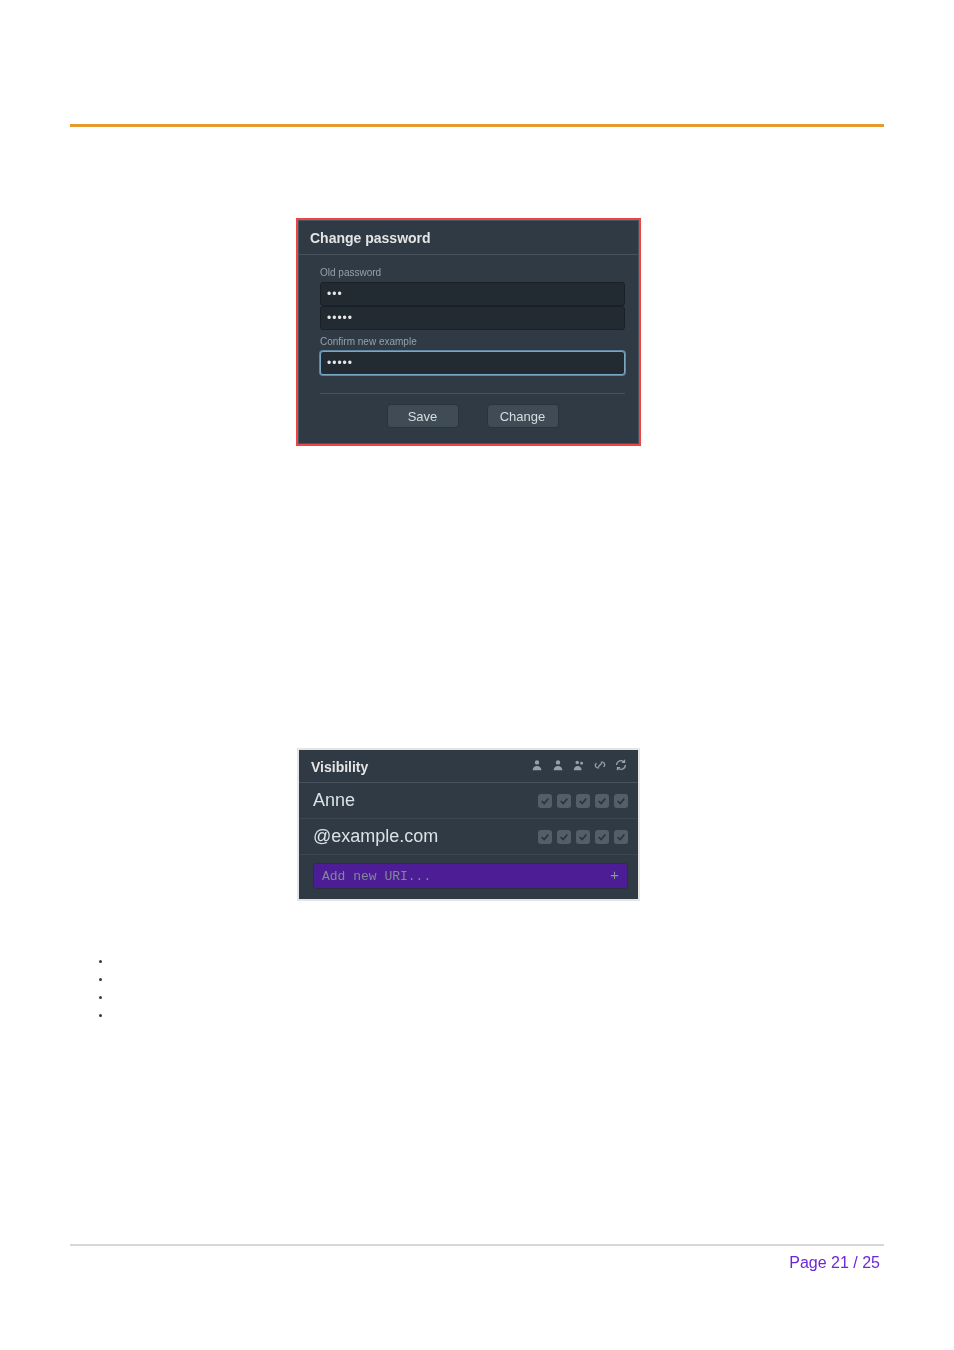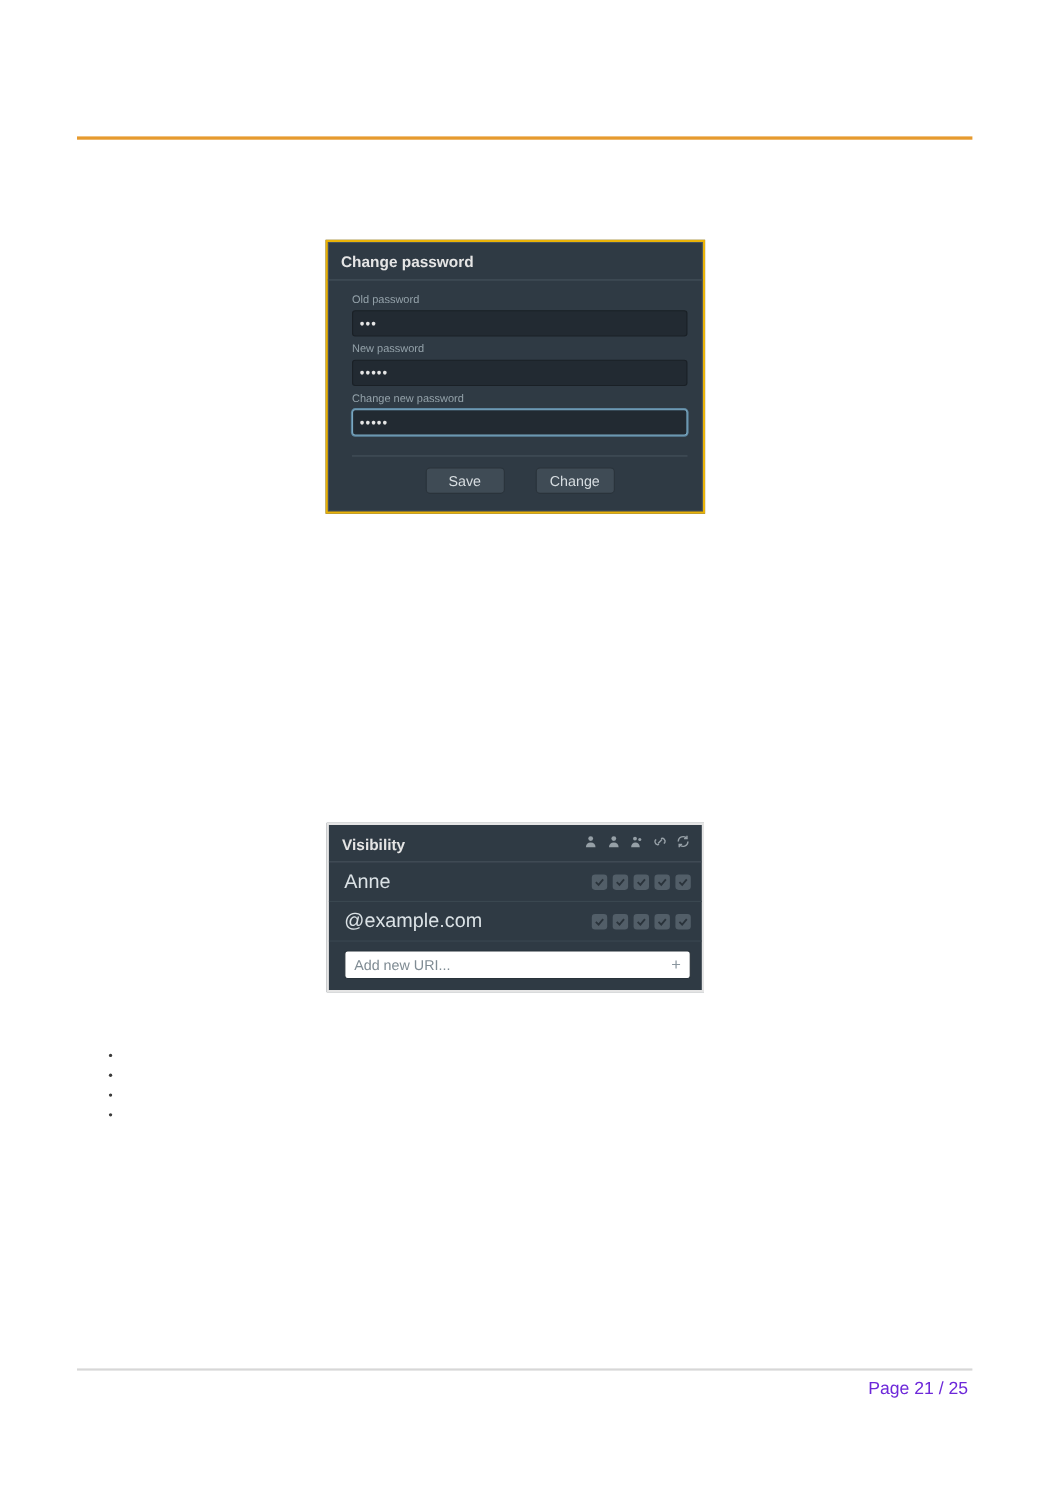--- a/index.html
+++ b/index.html
@@ -16,21 +16,21 @@
     top: 124px; left: 70px; right: 70px;
     height: 3px;
     background: #e69a2e;
   }
   
   .pw-panel {
     position: absolute;
     top: 218px; left: 296px;
     width: 345px;
     background: #2f3a44;
-    border: 2px solid #eab308;
+    border: 2px solid #ef4444;
     box-shadow: inset 0 0 0 1px #465360;
     padding: 0;
   }
   .pw-title {
     color: #e5e5e5;
     font-size: 14px;
     font-weight: 600;
     padding: 10px 12px 8px;
     border-bottom: 1px solid #47525c;
   }
@@ -107,24 +107,25 @@
     border-radius: 3px;
     background: #525e68;
     display: flex; align-items: center; justify-content: center;
   }
   .chk svg { width: 10px; height: 10px; }
   .chk svg path { stroke: #2a333b; stroke-width: 2; fill: none; }
   .vis-add {
     display: flex; align-items: center; justify-content: space-between;
     margin: 8px 10px 10px 14px;
     height: 26px;
-    background: #ffffff;
+    background: #4c1d95;
     border: 1px solid #28323a;
     border-radius: 3px;
     padding: 0 8px;
+    font-family: Liberation Mono, monospace;
   }
   .vis-add span { color: #7f8b93; font-size: 13px; }
   .vis-add .plus { color: #8a969e; font-size: 15px; line-height: 1; }
   
   .bullets {
     position: absolute;
     top: 954px; left: 112px;
     list-style: disc;
     color: #3a3a3a;
   }
@@ -146,23 +147,22 @@
 </head>
 <body>
 
 <div class="top-rule"></div>
 
 <div class="pw-panel">
   <div class="pw-title">Change password</div>
   <div class="pw-body">
     <div class="pw-label">Old password</div>
     <input class="pw-input" type="text" value="•••" style="">
-    <div class="pw-label">New password</div>
     <input class="pw-input" type="text" value="•••••" style="">
-    <div class="pw-label">Change new password</div>
+    <div class="pw-label">Confirm new example</div>
     <input class="pw-input focused" type="text" value="•••••" style="">
     <div class="pw-footer">
       <div class="btn">Save</div>
       <div class="btn">Change</div>
     </div>
   </div>
 </div>
 
 <div class="vis-panel">
   <div class="vis-header">

